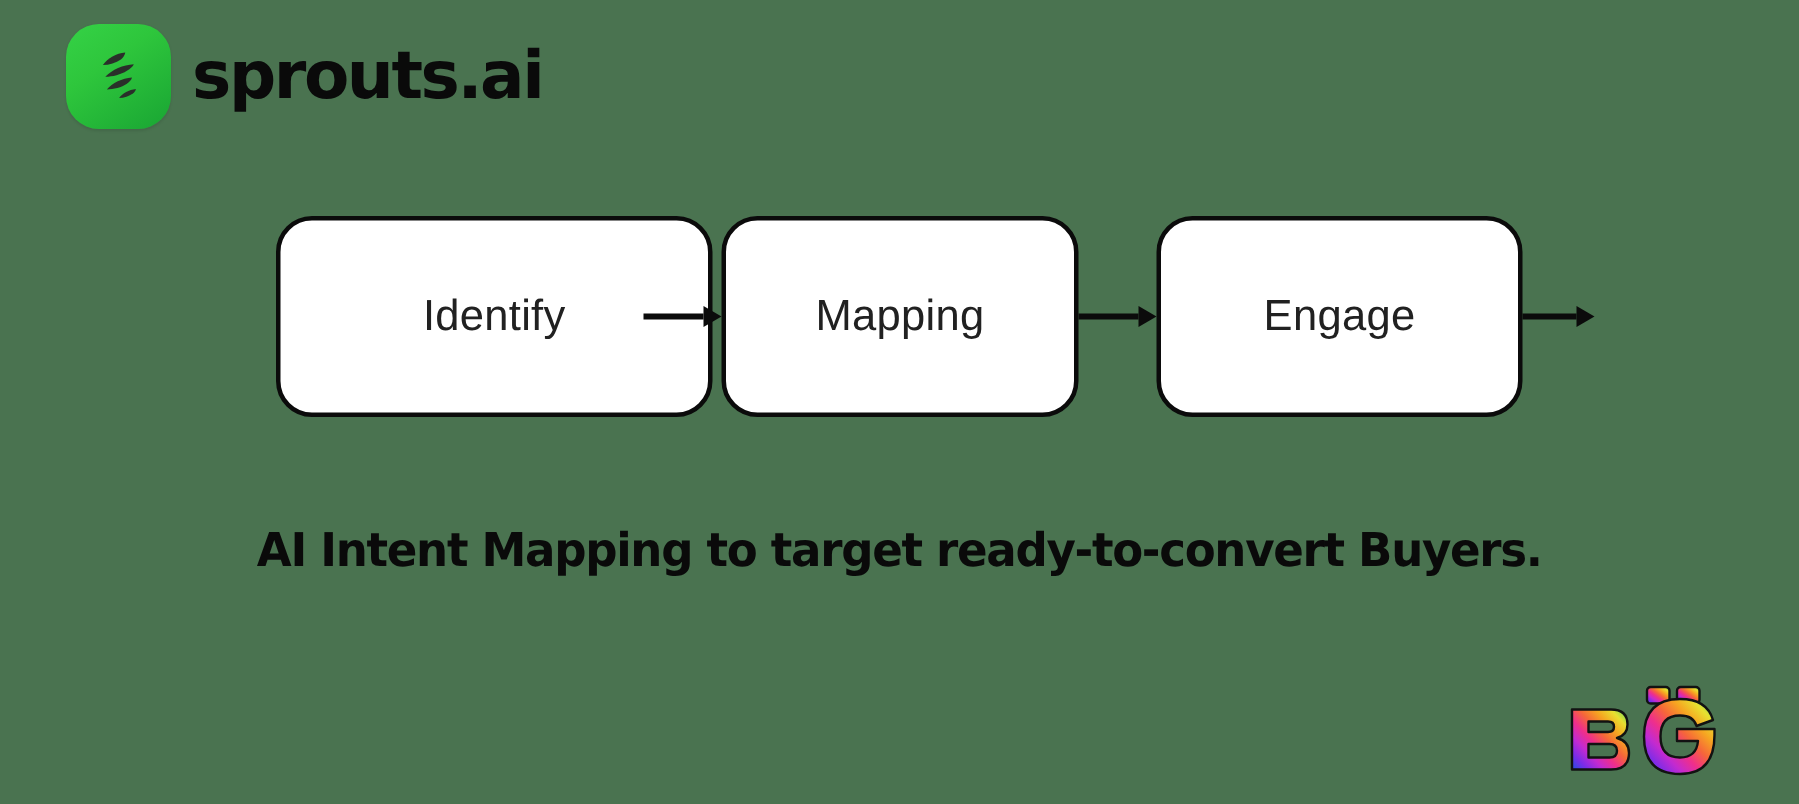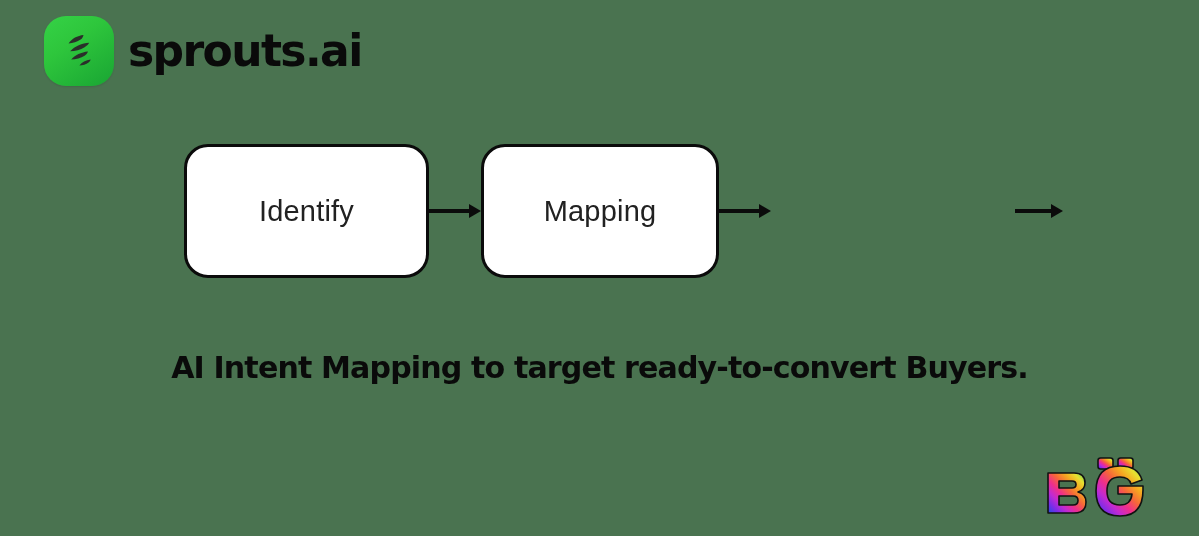--- a/index.html
+++ b/index.html
@@ -66,21 +66,21 @@
     box-sizing: border-box;
   }
   .flow-node-label {
     font-family: "Liberation Sans", sans-serif;
     font-size: 29px;
     font-weight: 400;
     color: #212121;
     letter-spacing: 0.2px;
     line-height: 1;
   }
-  #node-0 { left: 184px; width: 245px; }
+  #node-0 { left: 184px; width: 291px; }
   #node-1 { left: 481px; width: 238px; }
   #node-2 { left: 771px; width: 244px; }
 
   .flow-arrow {
     position: absolute;
     top: 60px;
     height: 14px;
   }
   .flow-arrow .shaft {
     position: absolute;
@@ -165,20 +165,23 @@
 
   <div class="flow-node" id="node-1">
     <span class="flow-node-label">Mapping</span>
   </div>
 
   <div class="flow-arrow" id="arrow-1">
     <span class="shaft"></span>
     <span class="head"></span>
   </div>
 
+  <div class="flow-node" id="node-2">
+    <span class="flow-node-label">Engage</span>
+  </div>
 
   <div class="flow-arrow" id="arrow-2">
     <span class="shaft"></span>
     <span class="head"></span>
   </div>
 
 </div>
 
 <div class="caption">AI Intent Mapping to target ready-to-convert Buyers.</div>
 

